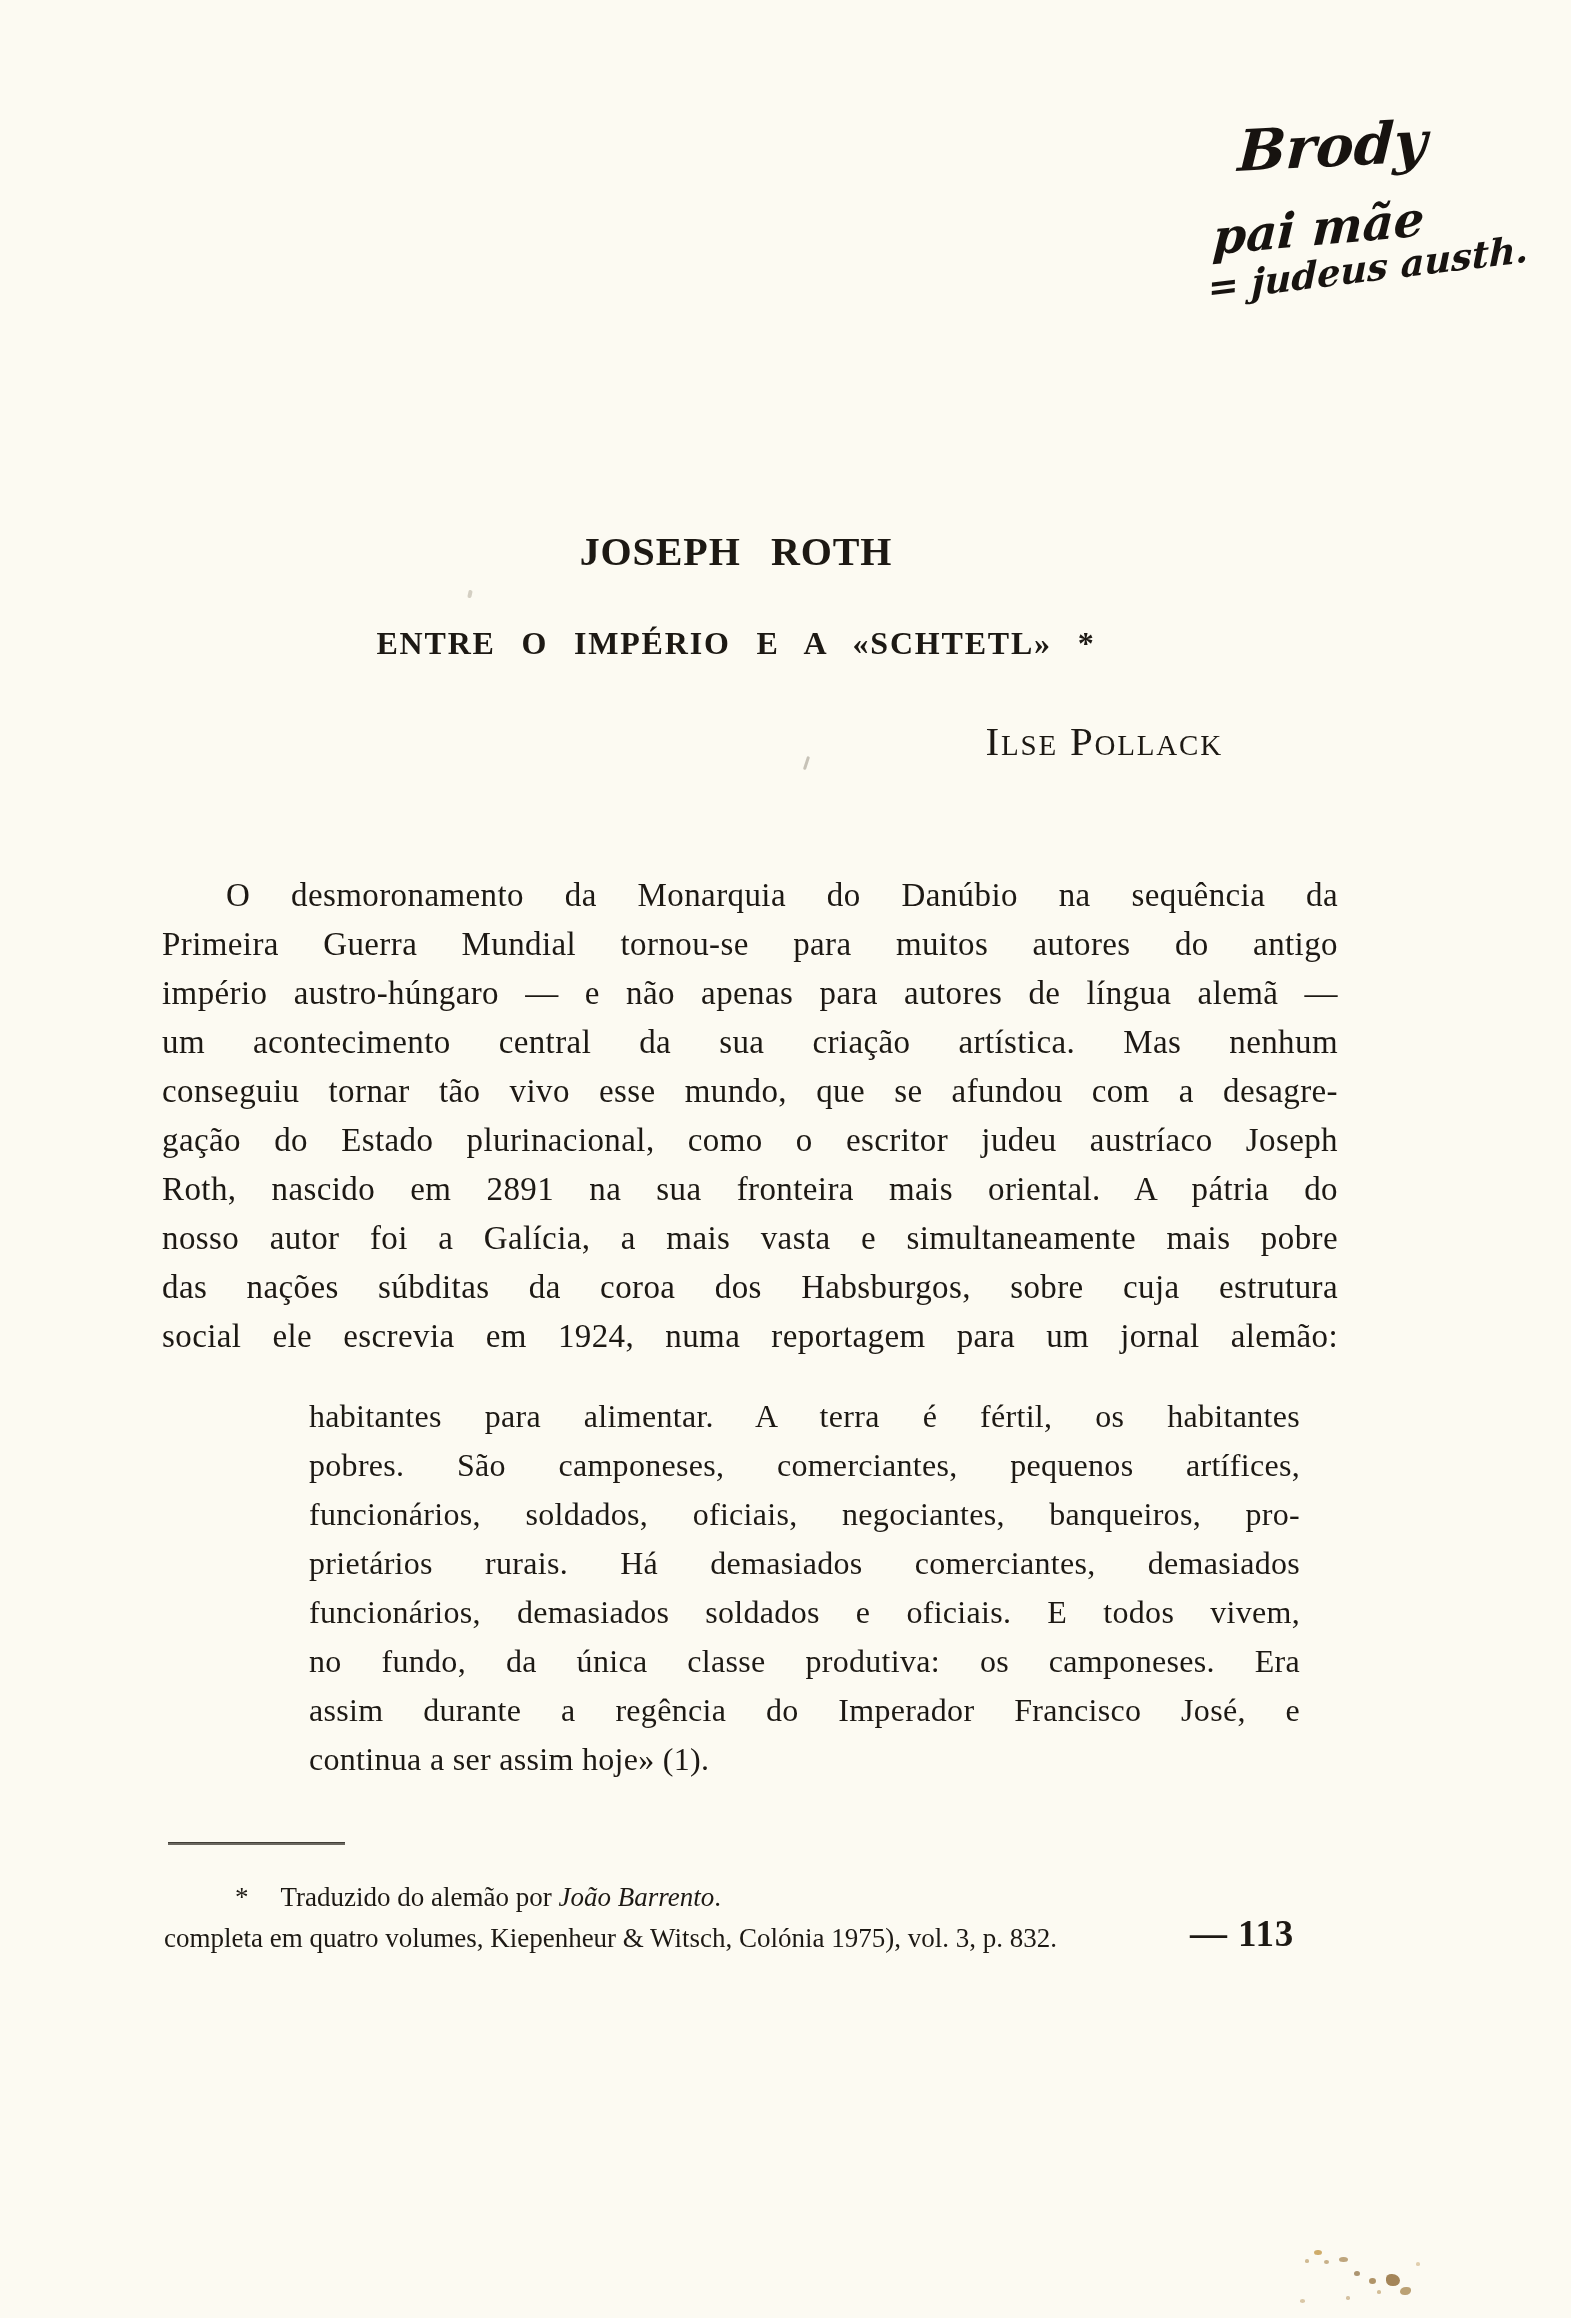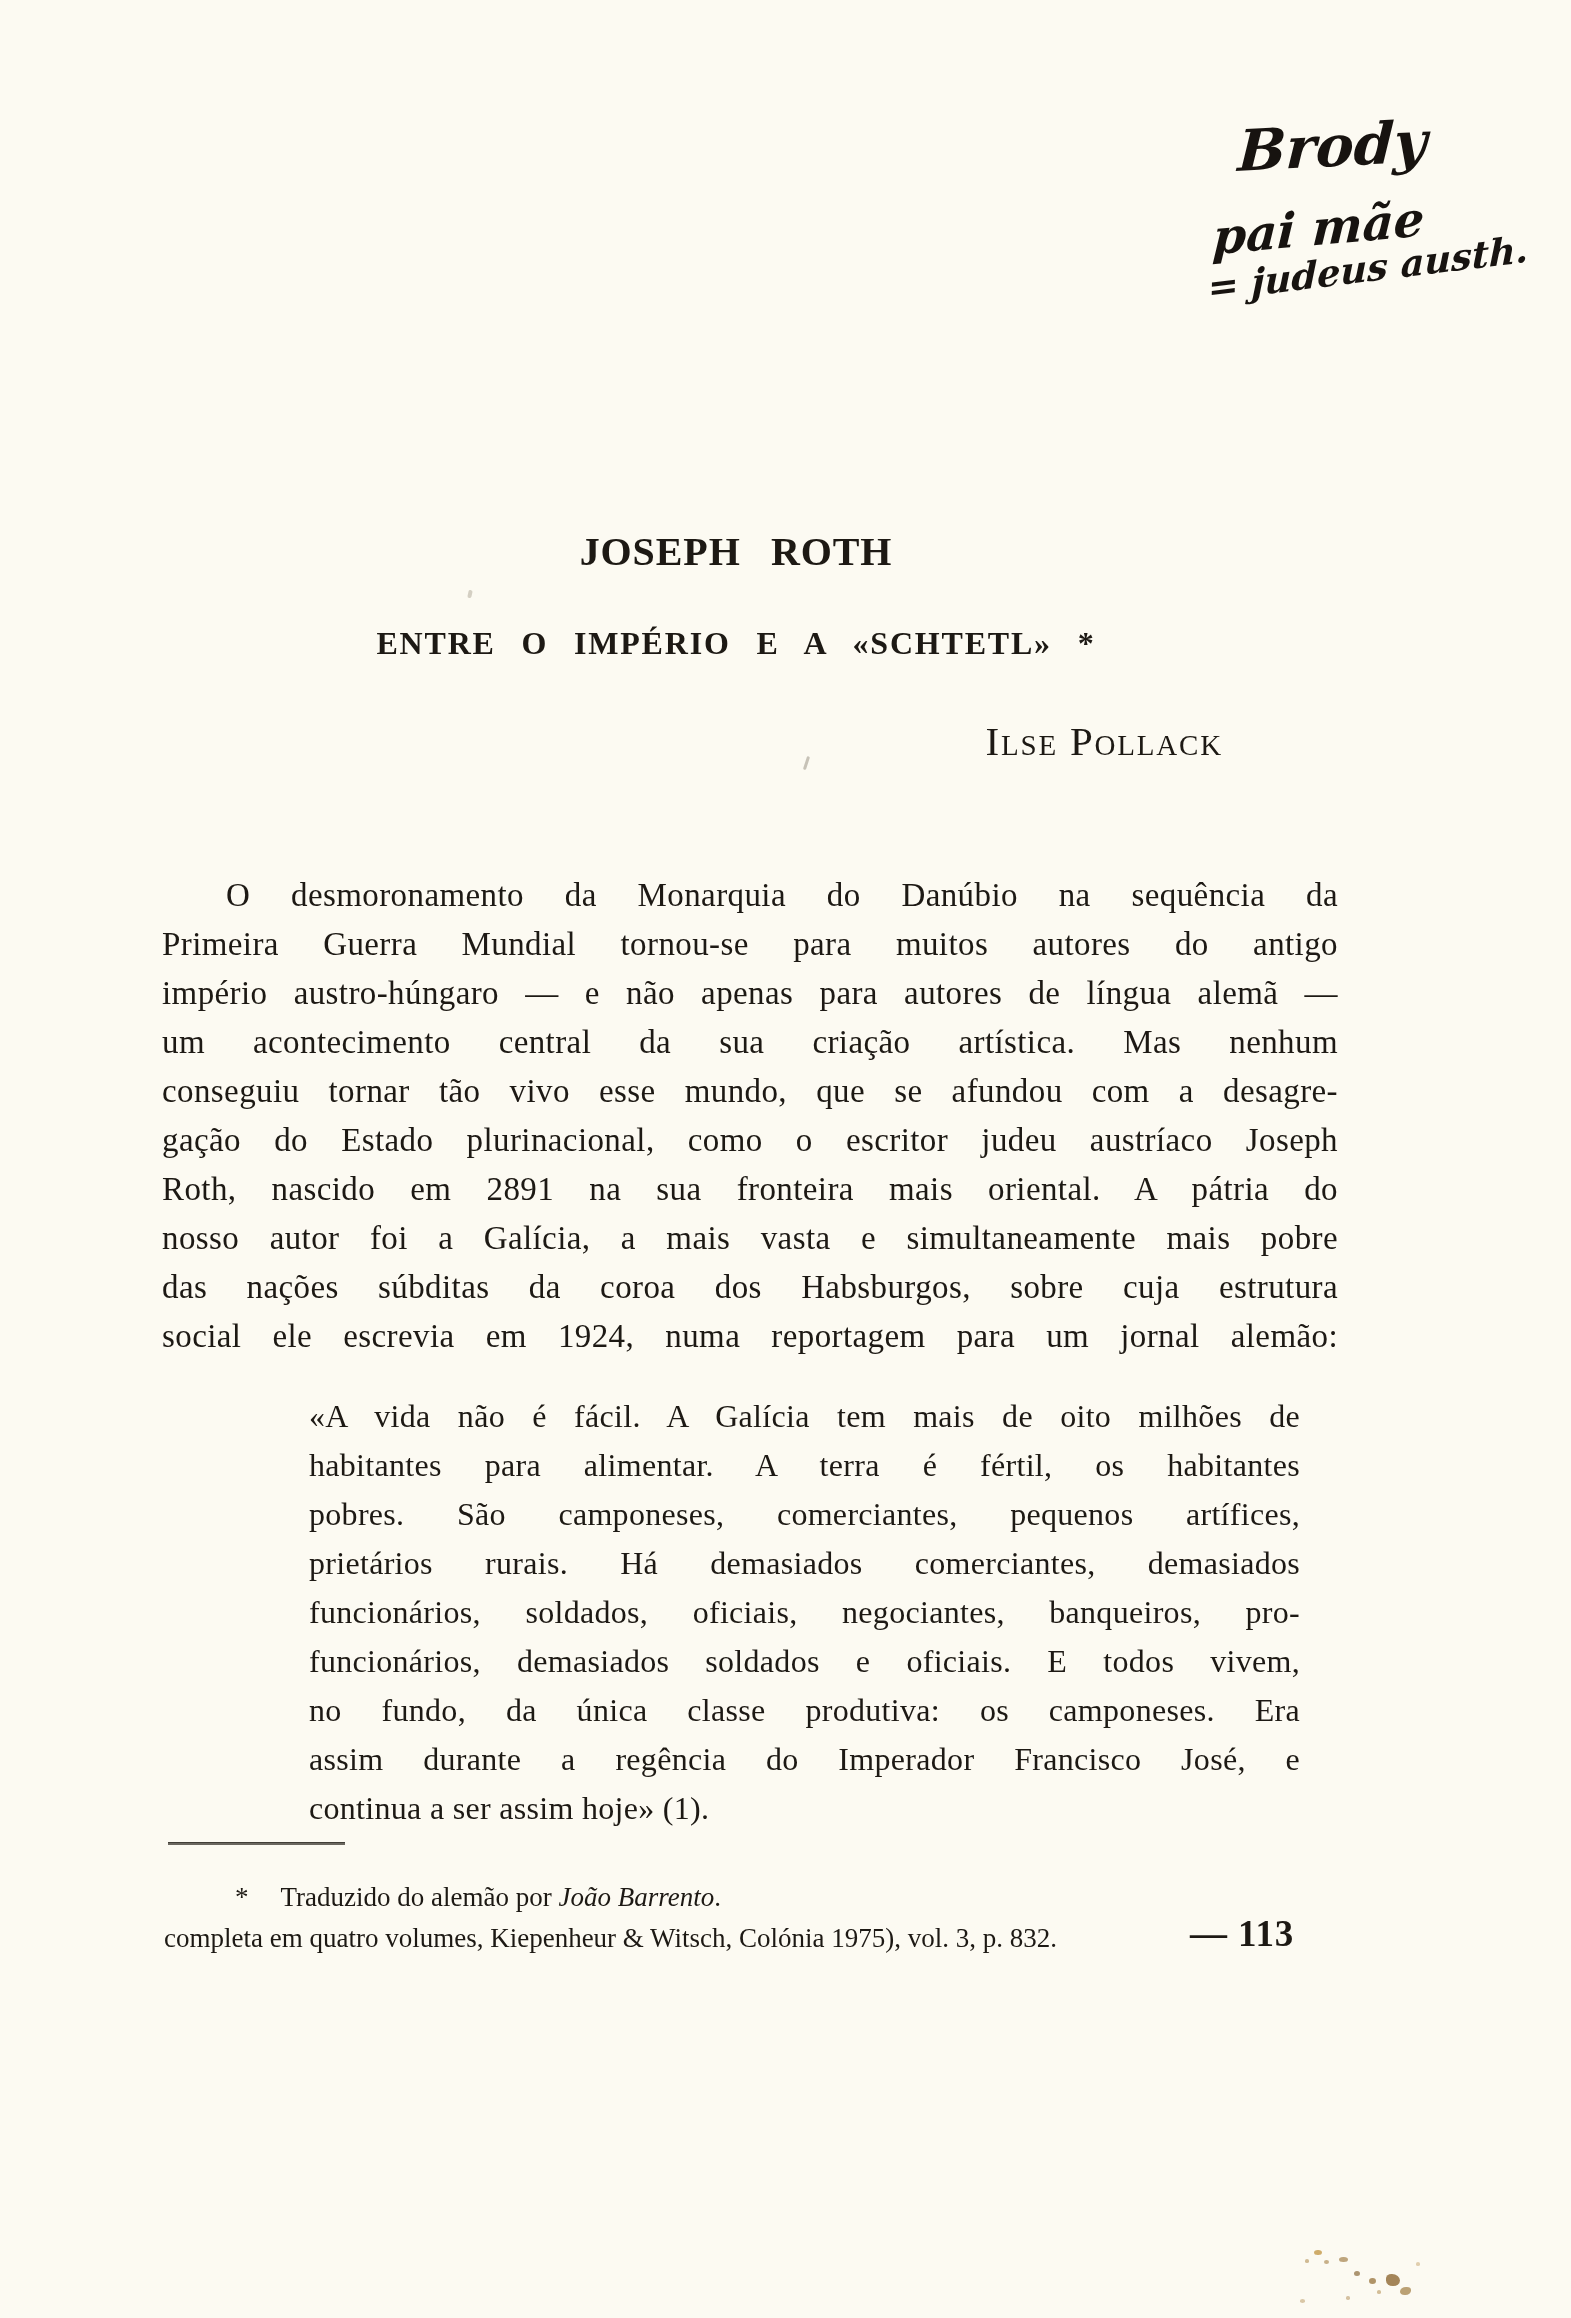--- a/index.html
+++ b/index.html
@@ -152,25 +152,24 @@
     <div class="body-line">um acontecimento central da sua criação artística. Mas nenhum</div>
     <div class="body-line">conseguiu tornar tão vivo esse mundo, que se afundou com a desagre-</div>
     <div class="body-line">gação do Estado plurinacional, como o escritor judeu austríaco Joseph</div>
     <div class="body-line">Roth, nascido em 2891 na sua fronteira mais oriental. A pátria do</div>
     <div class="body-line">nosso autor foi a Galícia, a mais vasta e simultaneamente mais pobre</div>
     <div class="body-line">das nações súbditas da coroa dos Habsburgos, sobre cuja estrutura</div>
     <div class="body-line">social ele escrevia em 1924, numa reportagem para um jornal alemão:</div>
   </div>
 
   <div id="quote">
-    <div class="quote-line">«A vida não é fácil. A Galícia tem mais de oito milhões de</div>
     <div class="quote-line">habitantes para alimentar. A terra é fértil, os habitantes</div>
     <div class="quote-line">pobres. São camponeses, comerciantes, pequenos artífices,</div>
+    <div class="quote-line">funcionários, soldados, oficiais, negociantes, banqueiros, pro-</div>
     <div class="quote-line">prietários rurais. Há demasiados comerciantes, demasiados</div>
-    <div class="quote-line">funcionários, soldados, oficiais, negociantes, banqueiros, pro-</div>
     <div class="quote-line">funcionários, demasiados soldados e oficiais. E todos vivem,</div>
     <div class="quote-line">no fundo, da única classe produtiva: os camponeses. Era</div>
     <div class="quote-line">assim durante a regência do Imperador Francisco José, e</div>
     <div class="quote-line last">continua a ser assim hoje» (1).</div>
   </div>
 
   <div id="footnote-separator"></div>
 
   <div id="footnotes">
     <div class="fn-line fn-star">

